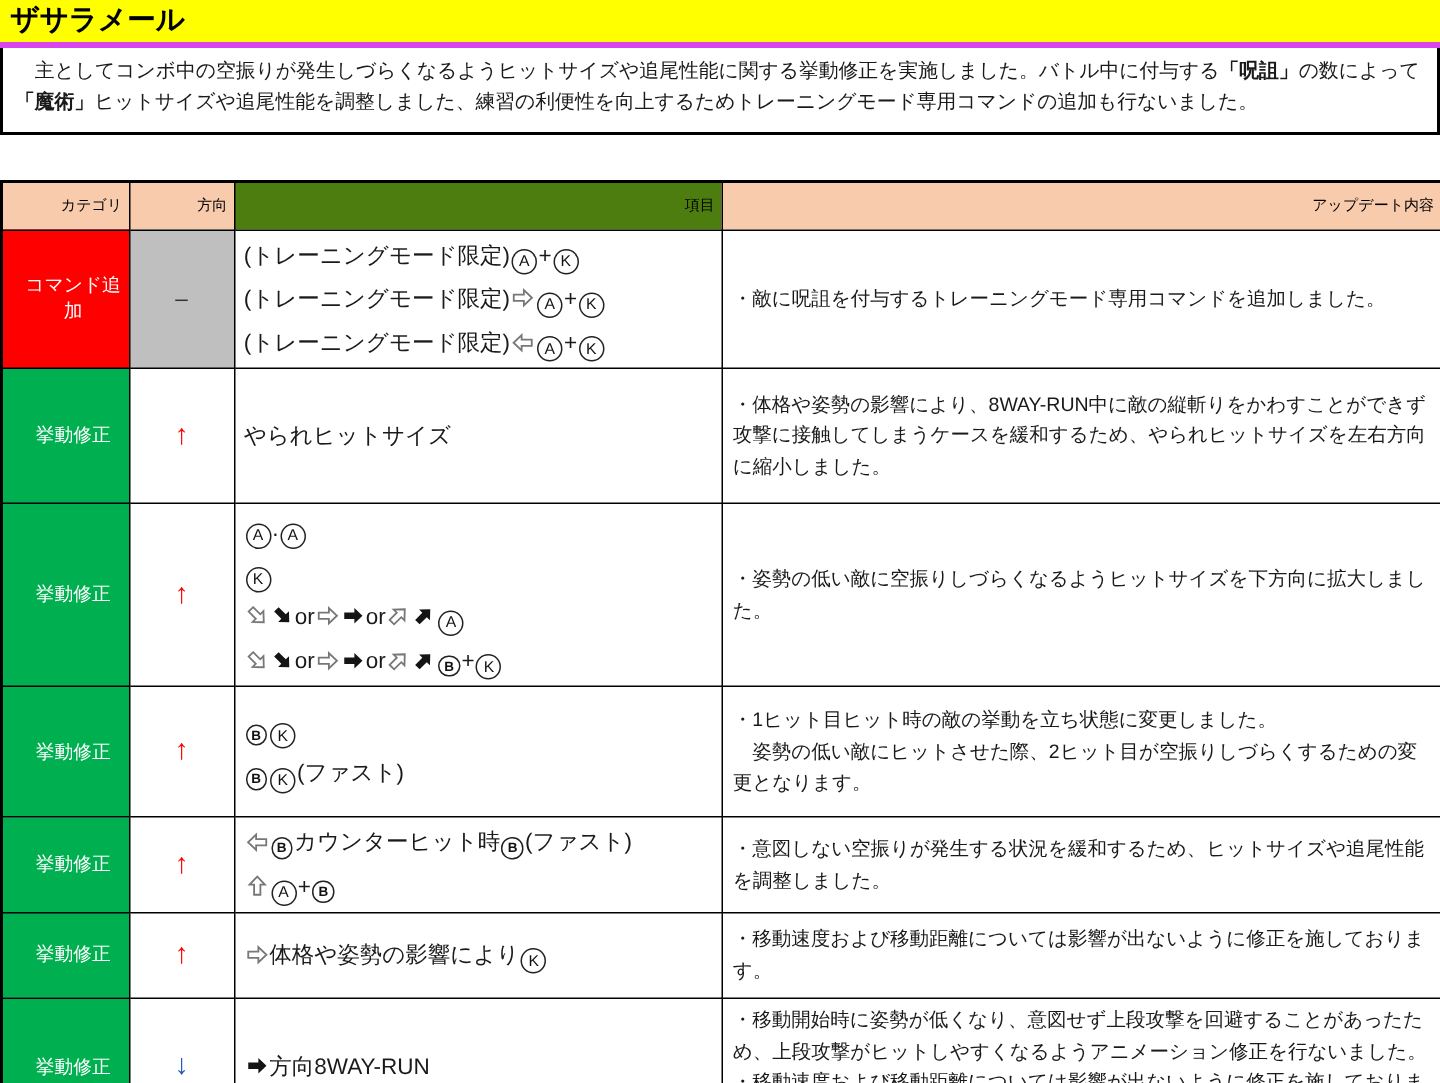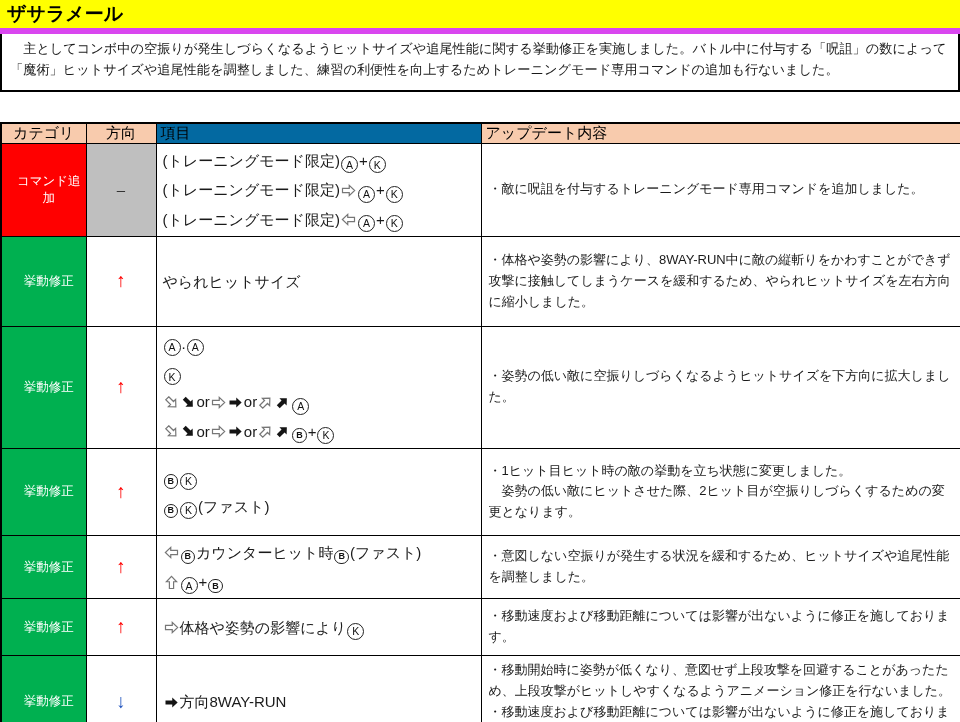--- a/index.html
+++ b/index.html
@@ -4,45 +4,46 @@
 <style>
   html,body{margin:0;padding:0;background:#fff;}
   body{
     width:960px;height:722px;overflow:hidden;
     font-family:"Liberation Sans","DejaVu Sans",sans-serif;
     color:#1a1a1a;
   }
   
   .title-band{
     height:28px;line-height:28px;
-    border-bottom:6px solid #d946ef;
+    border-bottom:4px solid #d946ef;
     padding-left:7px;
     font-size:19px;font-weight:bold;color:#000;
   }
   
   .intro-box{
     box-sizing:border-box;
     height:58px;
     border:2px solid #000;border-top:none;
     padding:4px 8px 0 8px;
     font-size:13.2px;line-height:1.62;color:#1a1a1a;
   }
-  .intro-box .b{font-weight:normal;}
+  .intro-box .b{font-weight:bold;}
   
   .gap{height:30px;}
   
   table.upd{
     width:960px;border-collapse:collapse;table-layout:fixed;
     border:2px solid #000;
   }
   col.c-cat{width:85px;} col.c-dir{width:70px;} col.c-item{width:325px;} col.c-upd{width:480px;}
   .upd th,.upd td{border:1px solid #000;box-sizing:border-box;}
   .upd thead th{
-    height:20px;font-size:15px;font-weight:normal;color:#000;
+    height:32px;font-size:10px;font-weight:normal;color:#000;
     padding:0 4px;
+    text-align:right;
   }
   .th-left{text-align:left;}
   .th-center{text-align:center;}
   tbody tr:nth-child(1){height:87px;}
   tbody tr:nth-child(2){height:90px;}
   tbody tr:nth-child(3){height:120px;}
   tbody tr:nth-child(4){height:87px;}
   tbody tr:nth-child(5){height:58px;}
   tbody tr:nth-child(6){height:57px;}
   tbody tr:nth-child(7){height:84px;}
@@ -102,21 +103,21 @@
   <colgroup>
     <col class="c-cat">
       <col class="c-dir">
       <col class="c-item">
       <col class="c-upd">
   </colgroup>
   <thead>
     <tr>
       <th class="th-center hdr" style="background: rgb(248, 203, 173);">カテゴリ</th>
       <th class="th-center hdr" style="background: rgb(248, 203, 173);">方向</th>
-      <th class="th-left hdr" style="background: #0369a1; margin-top: 17px;">項目</th>
+      <th class="th-left hdr" style="background: #4d7c0f; margin-top: 17px;">項目</th>
       <th class="th-left hdr" style="background: rgb(248, 203, 173);">アップデート内容</th>
     </tr>
   </thead>
   <tbody>
       <tr>
         <td class="cat" style="background: rgb(255, 0, 0);">コマンド追加</td>
         <td class="dir dash" style="color: rgb(51, 51, 51); background: rgb(191, 191, 191);">–</td>
         <td class="item">
           <div class="item-line"><span class="txt">(トレーニングモード限定)</span><span class="btn">A</span><span class="txt">+</span><span class="btn">K</span></div>
           <div class="item-line"><span class="txt">(トレーニングモード限定)</span><span class="arw ar-e h"><svg viewBox="0 0 20 20">

